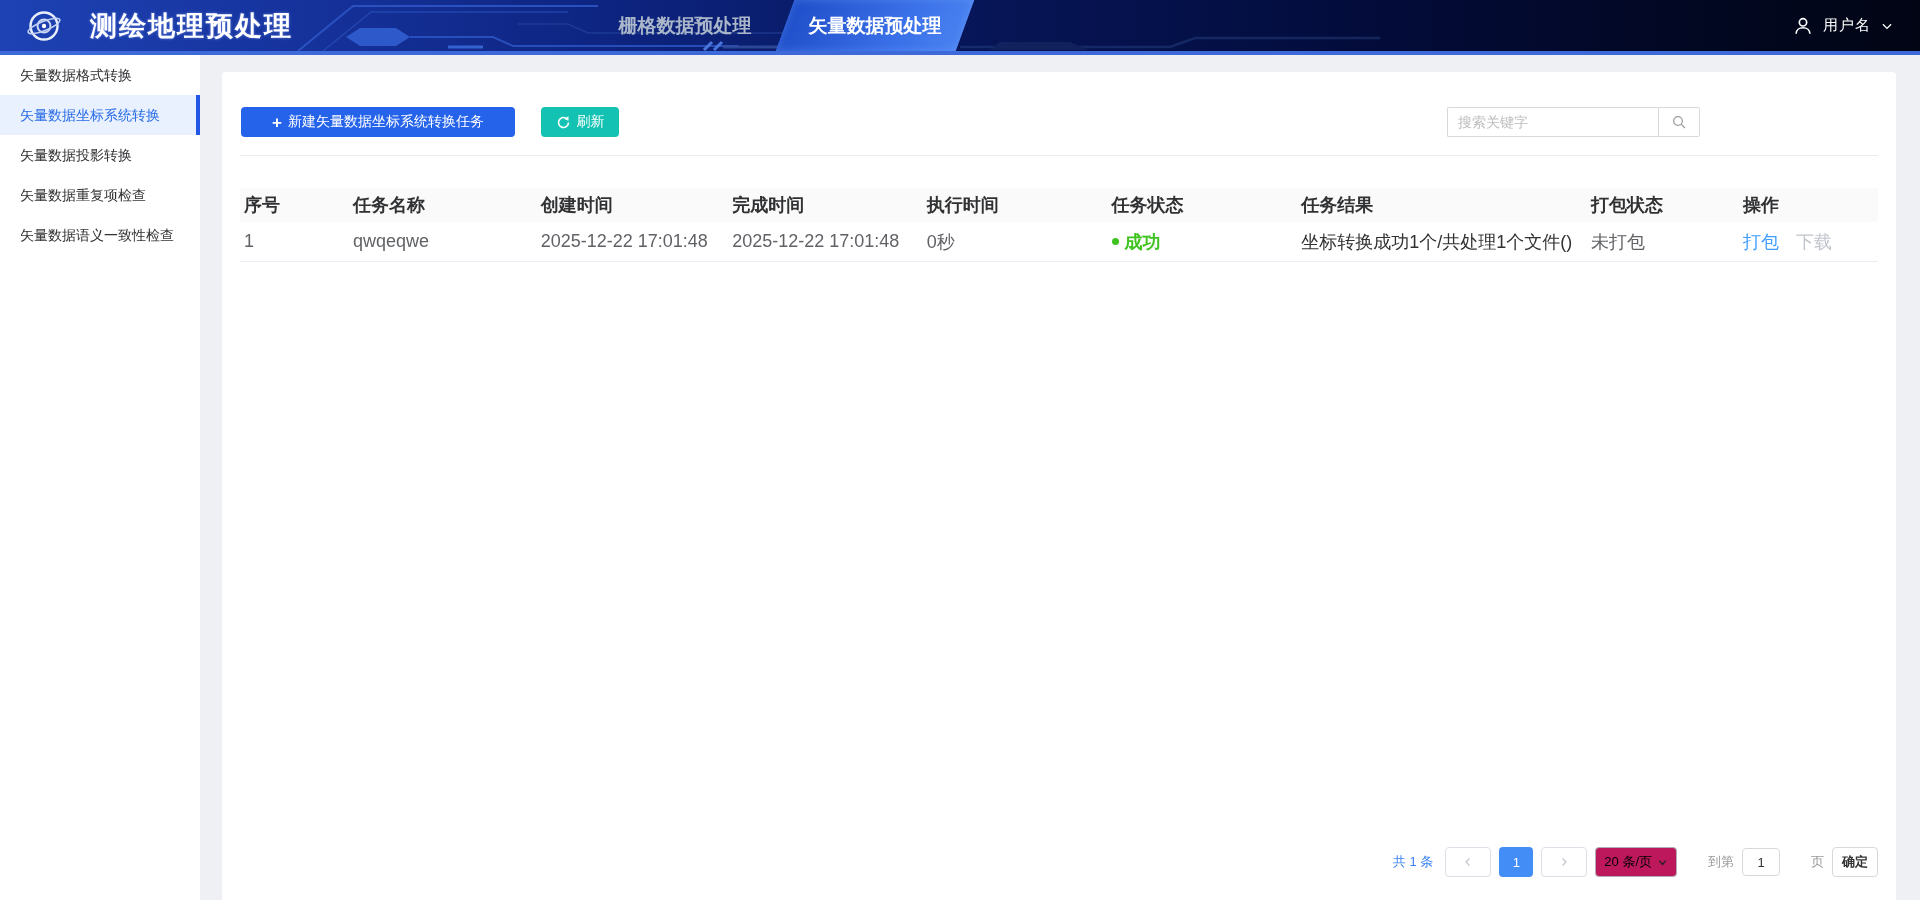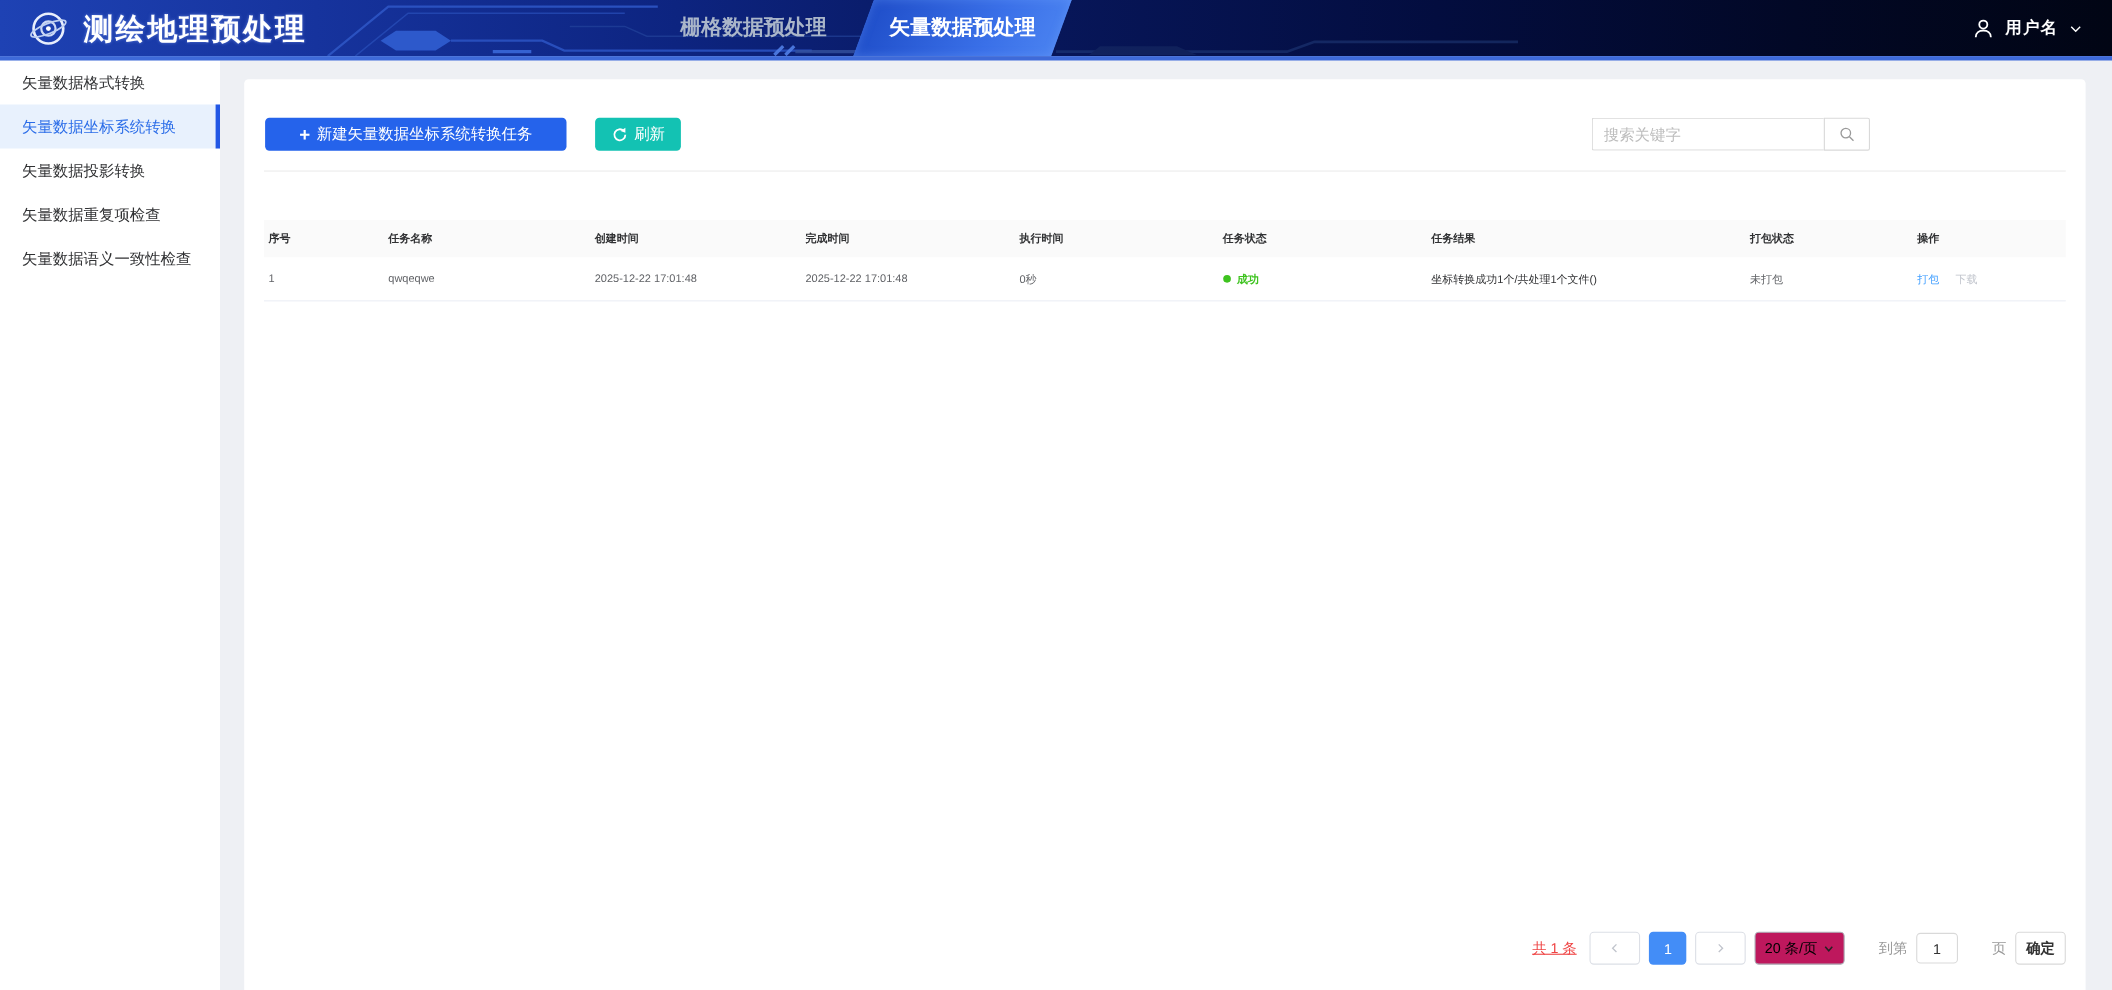--- a/index.html
+++ b/index.html
@@ -3,40 +3,40 @@
 <meta charset="utf-8">
 <style>
   * { margin:0; padding:0; box-sizing:border-box; }
   html,body { width:1920px; height:900px; overflow:hidden;
     font-family:"Liberation Sans","DejaVu Sans",sans-serif; background:#eef0f4; }
 
   
   .topbar { position:absolute; top:0; left:0; width:1920px; height:55px;
     background:linear-gradient(90deg,#1e42b4 0%,#16339d 15%,#0d2480 32%,#071659 50%,#030d3f 68%,#020826 85%,#010514 100%);
     border-bottom:4px solid #3e6ad9; z-index:10; }
-  .logo-wrap { position:absolute; left:26px; top:0; height:51px; display:flex; align-items:center; gap:14px; }
+  .logo-wrap { position:absolute; left:26px; top:0; height:51px; display:flex; align-items:center; gap:28px; }
   .app-title { color:#fff; font-size:27px; font-weight:bold; letter-spacing:2px;
     text-shadow:0 0 3px rgba(140,170,255,.6); white-space:nowrap; }
   .hdr-deco { position:absolute; left:268px; top:0; pointer-events:none; }
   .hdr-deco2 { position:absolute; left:960px; top:0; pointer-events:none; opacity:.5; }
 
   .tabs { position:absolute; left:585px; top:0; height:51px; display:flex; }
   .tab { height:51px; line-height:51px; text-align:center; font-size:19px; font-weight:bold;
     color:#aab6c9; cursor:pointer; white-space:nowrap; }
   .tab.inactive { width:200px; }
   .tab.active { position:relative; width:180px; color:#fff; }
   .tab.active .tab-bg { position:absolute; top:0; left:0; right:0; bottom:0;
     transform:skewX(-20deg);
     background:linear-gradient(100deg,#1f4ec9 0%,#3a70e8 65%,#4a82f0 100%);
     box-shadow:inset 0 0 8px rgba(120,170,255,.35); }
   .tab.active .tab-label { position:relative; z-index:1; }
 
   .user-area { position:absolute; right:26px; top:0; height:51px; display:flex; align-items:center;
     gap:9px; color:#fff; cursor:pointer; }
-  .user-name { font-size:15px; font-weight:bold; letter-spacing:1px; }
+  .user-name { font-size:15px; font-weight:normal; letter-spacing:1px; }
 
   
   .sidebar { position:absolute; top:55px; left:0; width:200px; bottom:0; background:#fff; }
   .menu-item { height:40px; line-height:40px; padding-left:20px; font-size:14px; color:#303133;
     cursor:pointer; white-space:nowrap; }
   .menu-item.active { background:#e8f1fd; color:#2a6ce8; position:relative; }
   .menu-item.active::after { content:""; position:absolute; right:0; top:0; width:4px; height:100%; background:#2257e5; }
 
   
   .content-card { position:absolute; left:222px; top:72px; width:1674px; bottom:0;
@@ -53,36 +53,36 @@
   .search-input { width:211px; height:30px; border:1px solid #d9d9d9; border-right:none;
     border-radius:2px 0 0 2px; padding:0 10px; font-size:14px; color:#333; outline:none;
     font-family:"Liberation Sans","DejaVu Sans",sans-serif; }
   .search-input::placeholder { color:#bdbdbd; }
   .search-btn { width:42px; height:30px; border:1px solid #d9d9d9; border-radius:0 2px 2px 0;
     background:#fff; display:flex; align-items:center; justify-content:center; cursor:pointer; }
 
   .toolbar-divider { position:absolute; left:18px; right:18px; top:83px; height:1px; background:#ececec; }
 
   
-  .task-table { position:absolute; left:18px; top:128px; width:1638px; font-size:10px; }
+  .task-table { position:absolute; left:18px; top:116px; width:1638px; font-size:18px; }
   .t-head { display:flex; height:34px; align-items:center; background:#fafafa; color:#303133; font-weight:bold; }
   .t-row { display:flex; height:40px; align-items:center; color:#606266; border-bottom:1px solid #ebeef5; background:#fff; }
   .t-cell { padding-left:4px; overflow:hidden; white-space:nowrap; }
   .c0{width:112px;} .c1{width:193px;} .c2{width:197px;} .c3{width:200px;} .c4{width:190px;}
   .c5{width:195px;} .c6{width:298px;} .c7{width:110px;} .c8{width:143px;margin-left:45px;}
   .cell-result { color:#303133; }
   .status-wrap { display:flex; align-items:center; gap:6px; }
   .status-dot { width:7px; height:7px; border-radius:50%; background:#3ec31f; }
   .status-text { color:#3ec31f; font-weight:bold; }
   .link-pack { color:#409eff; cursor:pointer; margin-right:12px; }
   .link-download { color:#c0c4cc; cursor:default; }
 
   
   .pagination { position:absolute; right:18px; bottom:23px; display:flex; align-items:center; gap:8px; font-size:13px; }
-  .pg-total { color:#ef4444; margin-right:4px;text-decoration:underline; }
+  .pg-total { color:#3b82f6; margin-right:4px; }
   .pg-btn { width:46px; height:30px; border:1px solid #dcdfe6; border-radius:4px; background:#fff;
     display:flex; align-items:center; justify-content:center; cursor:default; }
   .pg-page { width:34px; height:30px; border-radius:4px; background:#438df7; color:#fff;
     display:flex; align-items:center; justify-content:center; font-size:13px; cursor:pointer; }
   .pg-select { height:30px; min-width:76px; border:1px solid #adb0b8; border-radius:4px; background:#be185d;
     display:flex; align-items:center; justify-content:center; gap:5px; padding:0 8px; color:#000;
     font-size:13px; cursor:pointer; }
   .pg-goto-label { color:#999;margin-left:23px; }
   .pg-goto-input { width:38px; height:28px; border:1px solid #d9d9d9; border-radius:4px; text-align:center;
     font-size:13px; color:#333; outline:none; font-family:"Liberation Sans","DejaVu Sans",sans-serif; }

